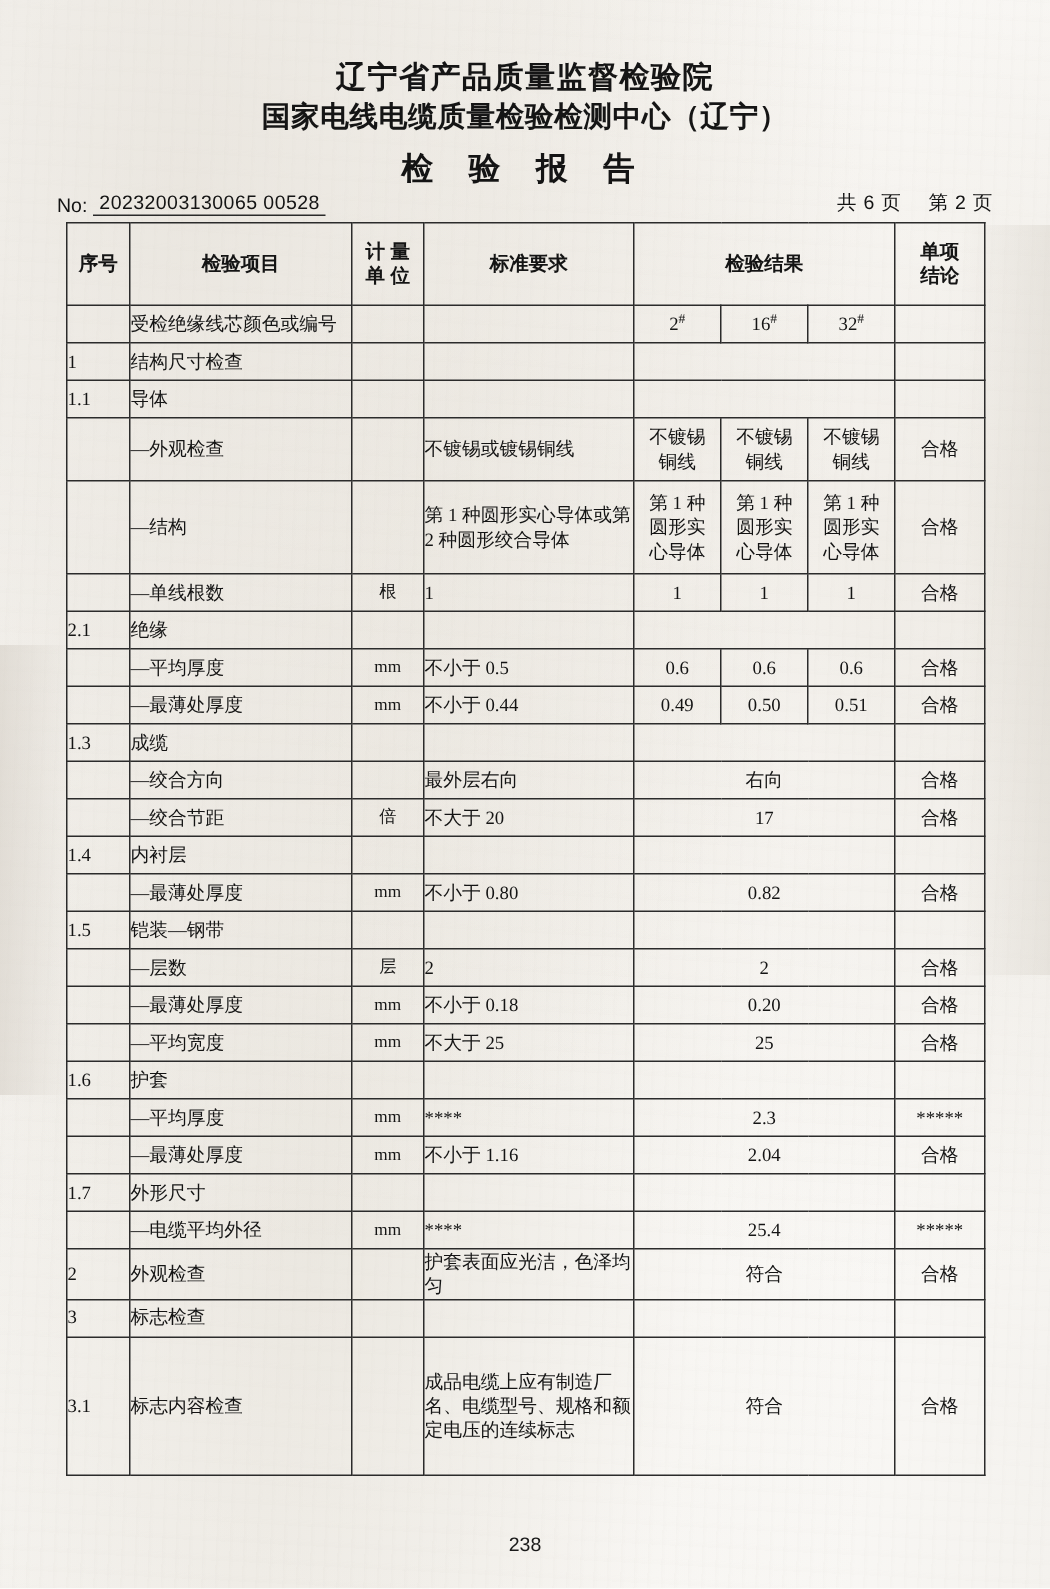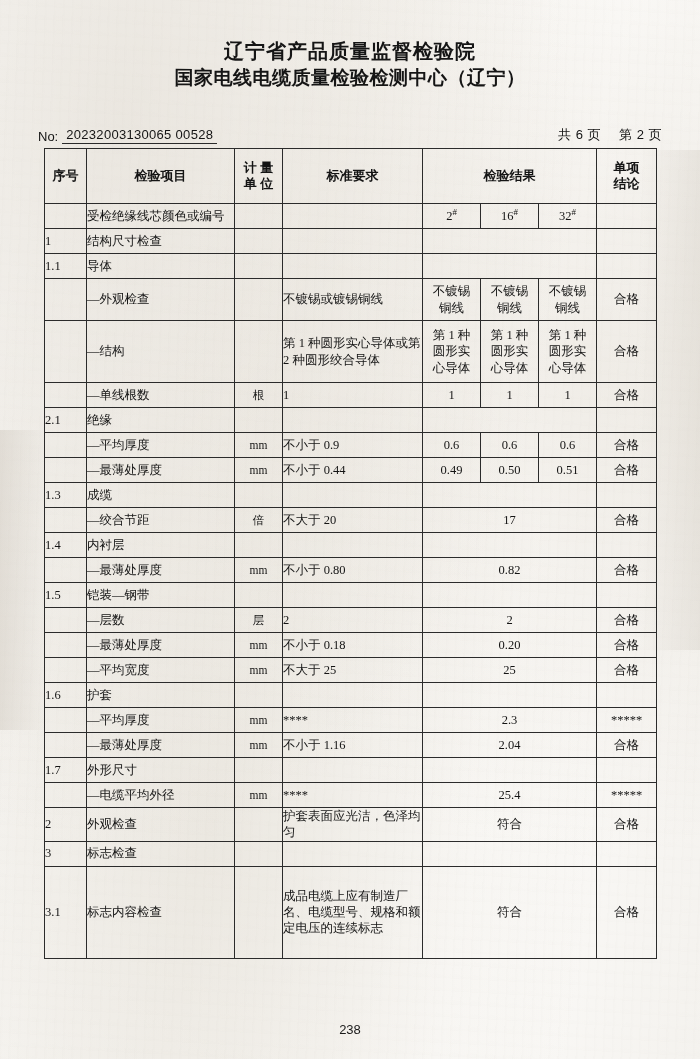--- a/index.html
+++ b/index.html
@@ -165,20 +165,21 @@
 <body>
 
 <div class="page">
   <div class="scan-noise"></div>
   <div class="smudge1"></div>
   <div class="smudge2"></div>
 
   <div class="header">
     <div class="title-line1">辽宁省产品质量监督检验院</div>
     <div class="title-line2">国家电线电缆质量检验检测中心（辽宁）</div>
+    <div class="title-line3">检 验 报 告</div>
   </div>
 
   <div class="meta-row">
     <div class="meta-left">
       <span class="meta-no-label">No:</span>
       <span class="meta-no-value">20232003130065 00528</span>
     </div>
     <div class="meta-right">
       <span>共 6 页</span>
       <span>第 2 页</span>
@@ -275,21 +276,21 @@
           <td class="cell c-item">绝缘</td>
           <td class="cell c-unit"></td>
           <td class="cell c-std multiline" style="white-space: normal;"></td>
           <td class="cell c-res" colspan="3"></td>
           <td class="cell c-concl"></td>
         </tr>
         <tr class="row-h">
           <td class="cell c-seq"></td>
           <td class="cell c-item indent1">—平均厚度</td>
           <td class="cell c-unit">mm</td>
-          <td class="cell c-std multiline" style="white-space: normal;">不小于 0.9</td>
+          <td class="cell c-std multiline" style="white-space: normal;">不小于 0.5</td>
           <td class="cell c-res multiline">0.6</td>
           <td class="cell c-res multiline">0.6</td>
           <td class="cell c-res multiline">0.6</td>
           <td class="cell c-concl">合格</td>
         </tr>
         <tr class="row-h">
           <td class="cell c-seq"></td>
           <td class="cell c-item indent1">—最薄处厚度</td>
           <td class="cell c-unit">mm</td>
           <td class="cell c-std multiline" style="white-space: normal;">不小于 0.44</td>
@@ -301,20 +302,28 @@
         <tr class="row-h">
           <td class="cell c-seq">1.3</td>
           <td class="cell c-item">成缆</td>
           <td class="cell c-unit"></td>
           <td class="cell c-std multiline" style="white-space: normal;"></td>
           <td class="cell c-res" colspan="3"></td>
           <td class="cell c-concl"></td>
         </tr>
         <tr class="row-h">
           <td class="cell c-seq"></td>
+          <td class="cell c-item indent1">—绞合方向</td>
+          <td class="cell c-unit"></td>
+          <td class="cell c-std multiline" style="white-space: normal;">最外层右向</td>
+          <td class="cell c-res" colspan="3">右向</td>
+          <td class="cell c-concl">合格</td>
+        </tr>
+        <tr class="row-h">
+          <td class="cell c-seq"></td>
           <td class="cell c-item indent1">—绞合节距</td>
           <td class="cell c-unit">倍</td>
           <td class="cell c-std multiline" style="white-space: normal;">不大于 20</td>
           <td class="cell c-res" colspan="3">17</td>
           <td class="cell c-concl">合格</td>
         </tr>
         <tr class="row-h">
           <td class="cell c-seq">1.4</td>
           <td class="cell c-item">内衬层</td>
           <td class="cell c-unit"></td>

